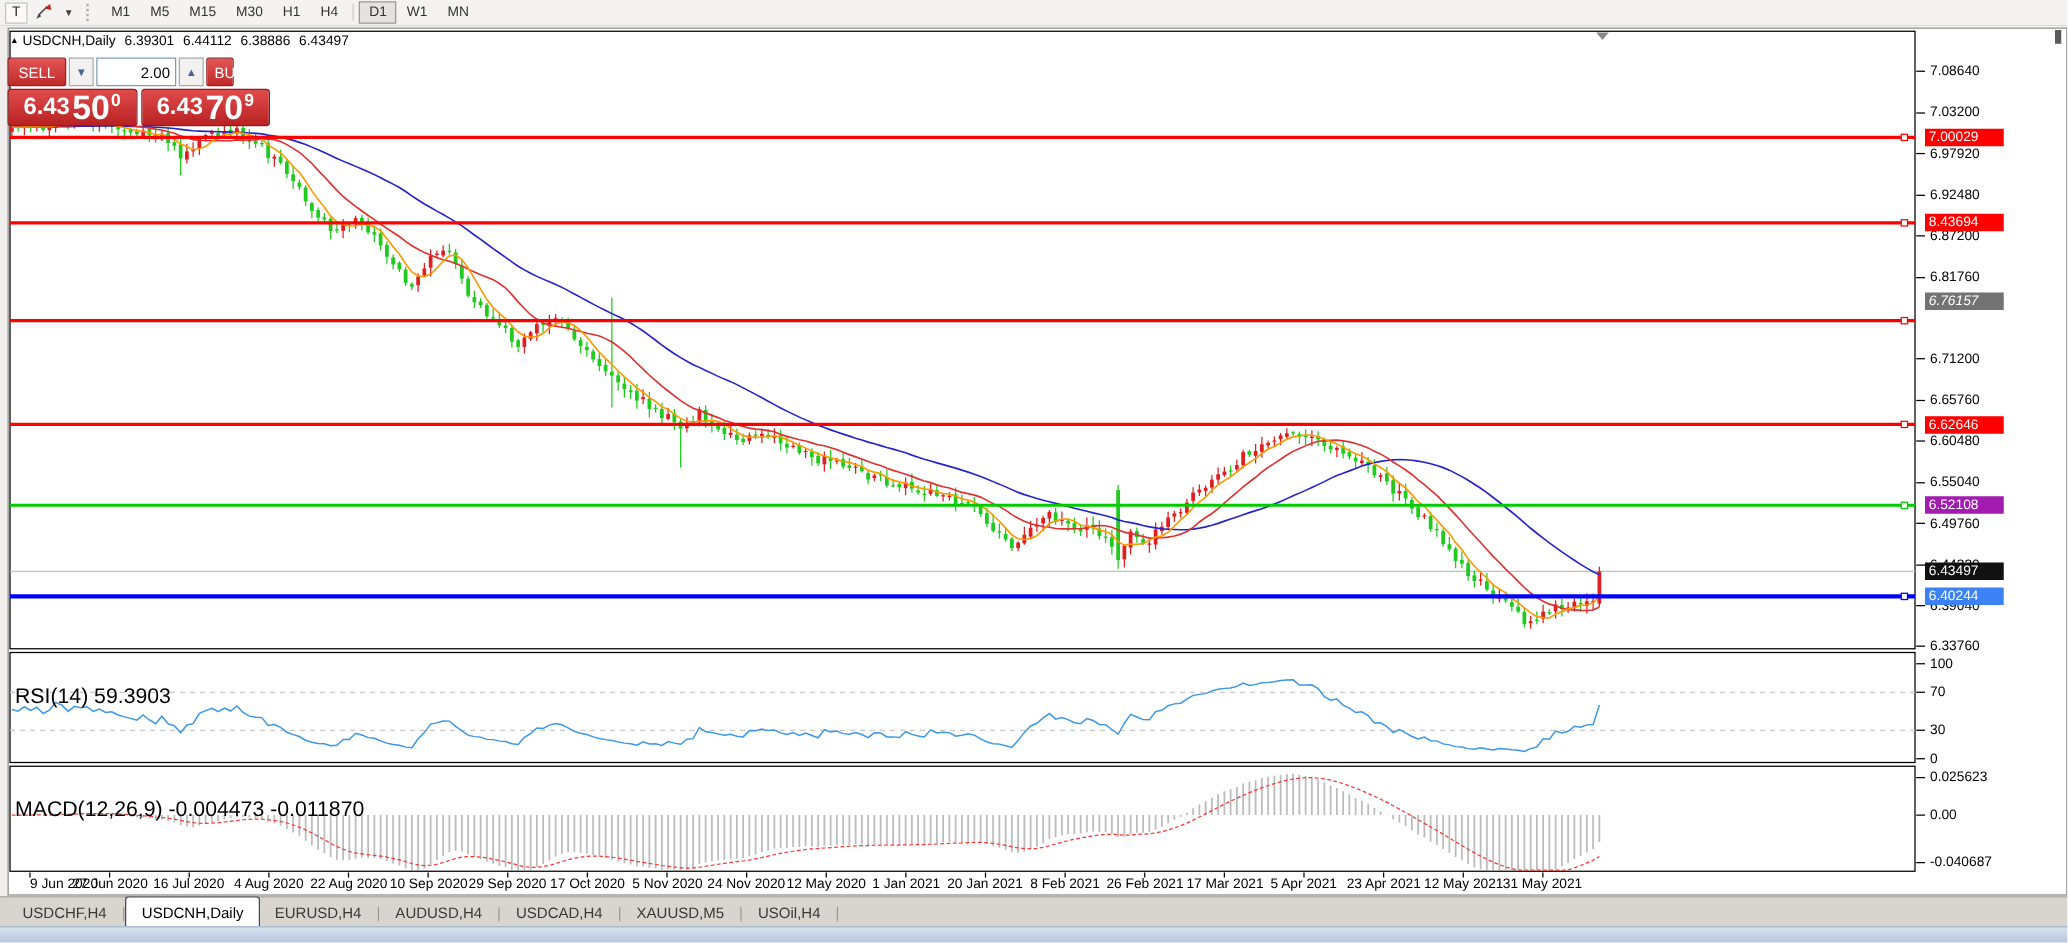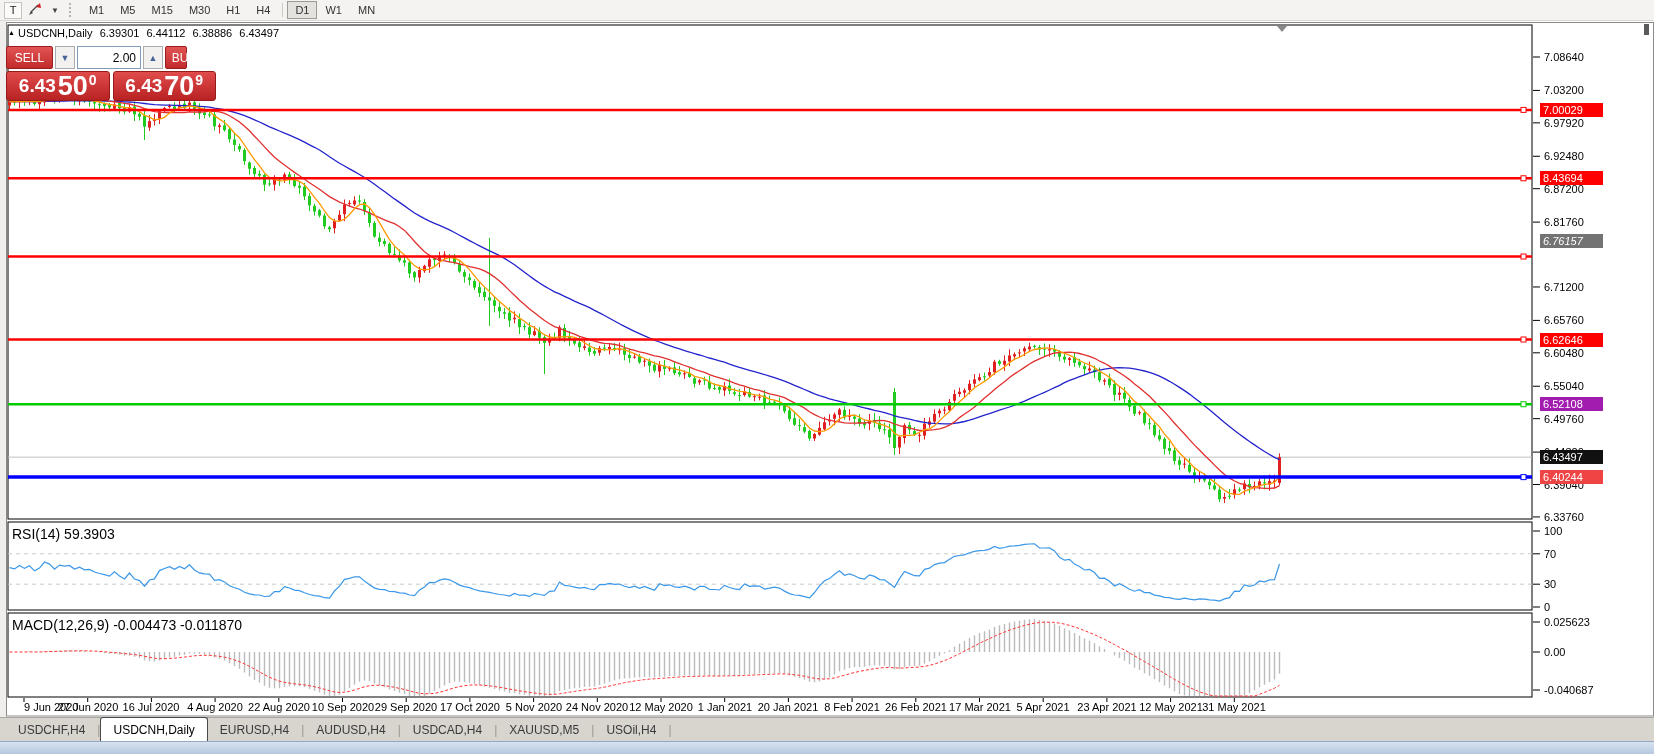--- a/index.html
+++ b/index.html
@@ -41,21 +41,21 @@
              background:linear-gradient(180deg,#e04b4b,#b92222);border:1px solid #951a1a;border-radius:3px;
              padding-bottom:1px;box-sizing:border-box;}
   .pb-prefix{font-size:19px;font-weight:bold;margin-right:2px;margin-bottom:2px;}
   .pb-big{font-size:27px;font-weight:bold;line-height:26px;}
   .pb-sup{font-size:14px;font-weight:bold;position:relative;top:-11px;margin-left:1px;}
 
   
   .axis-label{position:absolute;font-size:11px;color:#000;white-space:nowrap;}
   .price-badge{position:absolute;left:1540px;width:60px;height:14px;font-size:11px;color:#fff;
                padding-left:3px;line-height:14px;z-index:3;}
-  .panel-label{position:absolute;font-size:14px;color:#000;z-index:3;white-space:nowrap;}
+  .panel-label{position:absolute;font-size:17px;color:#000;z-index:3;white-space:nowrap;margin-top:21px;}
   .date-label{position:absolute;top:701px;font-size:11px;color:#000;white-space:nowrap;transform:translateX(-50%);}
 
   
   .tabbar{position:absolute;left:0;top:717px;width:1654px;height:24px;background:#d8d5cf;
           border-top:1px solid #a9a7a2;display:flex;align-items:flex-end;padding-left:6px;box-sizing:border-box;}
   .tab{font-size:12px;color:#3a3a3a;padding:3px 12px 4px 12px;white-space:nowrap;}
   .tab.active{background:#fff;border:1px solid #4a4a4a;border-bottom:none;border-radius:3px 3px 0 0;
               color:#000;padding-top:5px;margin-bottom:0;}
   .tabsep{color:#9a9890;font-size:12px;padding-bottom:4px;}
 
@@ -988,21 +988,21 @@
       <div class="axis-label" style="left:1544px;top:479px;">6.39040</div>
       <div class="axis-label" style="left:1544px;top:511px;">6.33760</div>
     </div>
   <div id="price-badges">
       <div class="price-badge" style="top:103px;background:#ff0000;">7.00029</div>
       <div class="price-badge" style="top:171px;background:#ff0000;">8.43694</div>
       <div class="price-badge" style="top:234px;background:#737373;font-style:italic;">6.76157</div>
       <div class="price-badge" style="top:333px;background:#ff0000;">6.62646</div>
       <div class="price-badge" style="top:397px;background:#a21caf;">6.52108</div>
       <div class="price-badge" style="top:450px;background:#111111;">6.43497</div>
-      <div class="price-badge" style="top:470px;background:#ef4444;">6.40244</div>
+      <div class="price-badge" style="top:470px;background:#3b82f6;">6.40244</div>
     </div>
   <div id="rsi-ticks">
       <div class="axis-label" style="left:1544px;top:525px;">100</div>
       <div class="axis-label" style="left:1544px;top:548px;">70</div>
       <div class="axis-label" style="left:1544px;top:578px;">30</div>
       <div class="axis-label" style="left:1544px;top:601px;">0</div>
     </div>
   <div id="macd-ticks">
       <div class="axis-label" style="left:1544px;top:616px;">0.025623</div>
       <div class="axis-label" style="left:1544px;top:646px;">0.00</div>

